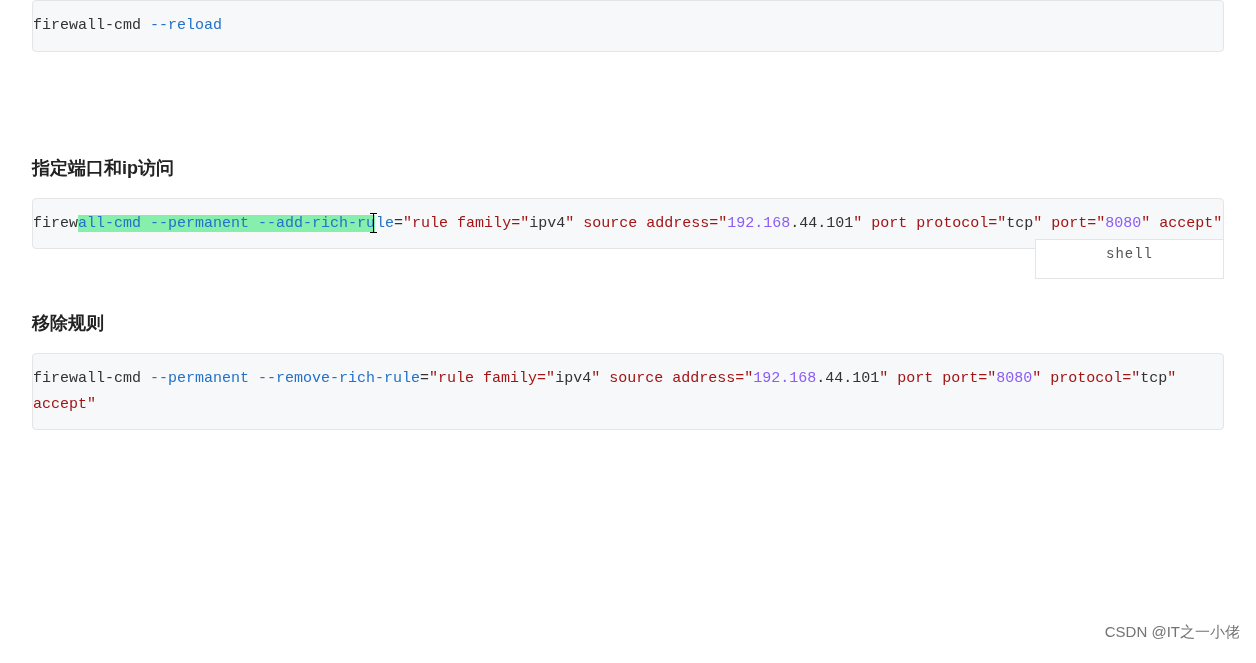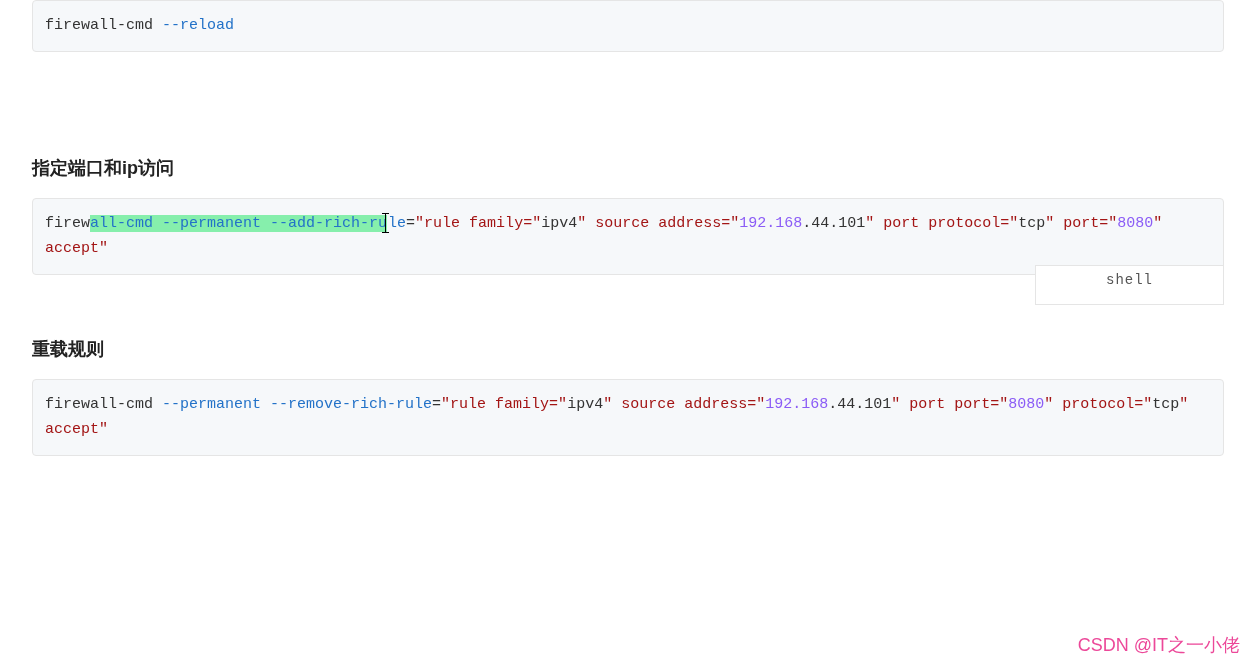--- a/index.html
+++ b/index.html
@@ -30,21 +30,21 @@
       margin-top: 8px;
     }
     .code-block-wrapper {
       position: relative;
       margin-bottom: 16px;
     }
     pre {
       background: #f6f8fa;
       border: 1px solid #e5e5e5;
       border-radius: 4px;
-      padding: 12px 12px;
+      padding: 12px 0;
       font-family: Consolas, "Courier New", monospace;
       font-size: 15px;
       line-height: 1.7;
       overflow-x: auto;
       white-space: pre-wrap;
       word-wrap: break-word;
     }
     .cmd { color: #333; }
     .flag { color: #2372c8; }
     .string { color: #a31515; }
@@ -61,23 +61,23 @@
       border: 1px solid #e5e5e5;
       font-family: Consolas, "Courier New", monospace;
       font-size: 14px;
       color: #555;
       padding: 6px 70px 16px 70px;
       letter-spacing: 1px;
     }
     .watermark {
       position: absolute;
       right: 16px;
-      bottom: 6px;
-      color: #ec4899;
-      font-size: 18px;
+      bottom: 21px;
+      color: #737373;
+      font-size: 15px;
       font-family: -apple-system, BlinkMacSystemFont, "Segoe UI", "Microsoft YaHei", sans-serif;
       pointer-events: none;
       user-select: none;
     }
     .text-cursor {
       display: inline-block;
       width: 1px;
       position: relative;
     }
     .text-cursor::after {
@@ -115,20 +115,20 @@
   <div style="height:28px"></div>
 
   <h3>指定端口和ip访问</h3>
   <div class="code-block-wrapper">
     <pre><span class="cmd">firew</span><span class="flag highlight">all-cmd --permanent --add-rich-ru</span><span class="text-cursor"></span><span class="flag">le</span><span class="op">=</span><span class="string">"rule family="</span><span class="cmd">ipv4</span><span class="string">" source address="</span><span class="number">192.168</span><span class="cmd">.44.101</span><span class="string">" port protocol="</span><span class="cmd">tcp</span><span class="string">" port="</span><span class="number">8080</span><span class="string">" accept"</span></pre>
     <div class="lang-tag">shell</div>
   </div>
 
   <div style="height:14px"></div>
 
-  <h3>重载规则</h3>
+  <h3>移除规则</h3>
   <div class="code-block-wrapper">
     <pre><span class="cmd">firewall-cmd </span><span class="flag">--permanent --remove-rich-rule</span><span class="op">=</span><span class="string">"rule family="</span><span class="cmd">ipv4</span><span class="string">" source address="</span><span class="number">192.168</span><span class="cmd">.44.101</span><span class="string">" port port="</span><span class="number">8080</span><span class="string">" protocol="</span><span class="cmd">tcp</span><span class="string">" accept"</span></pre>
   </div>
 
 </div>
 
 <div class="watermark">CSDN @IT之一小佬</div>
 
 </body></html>

